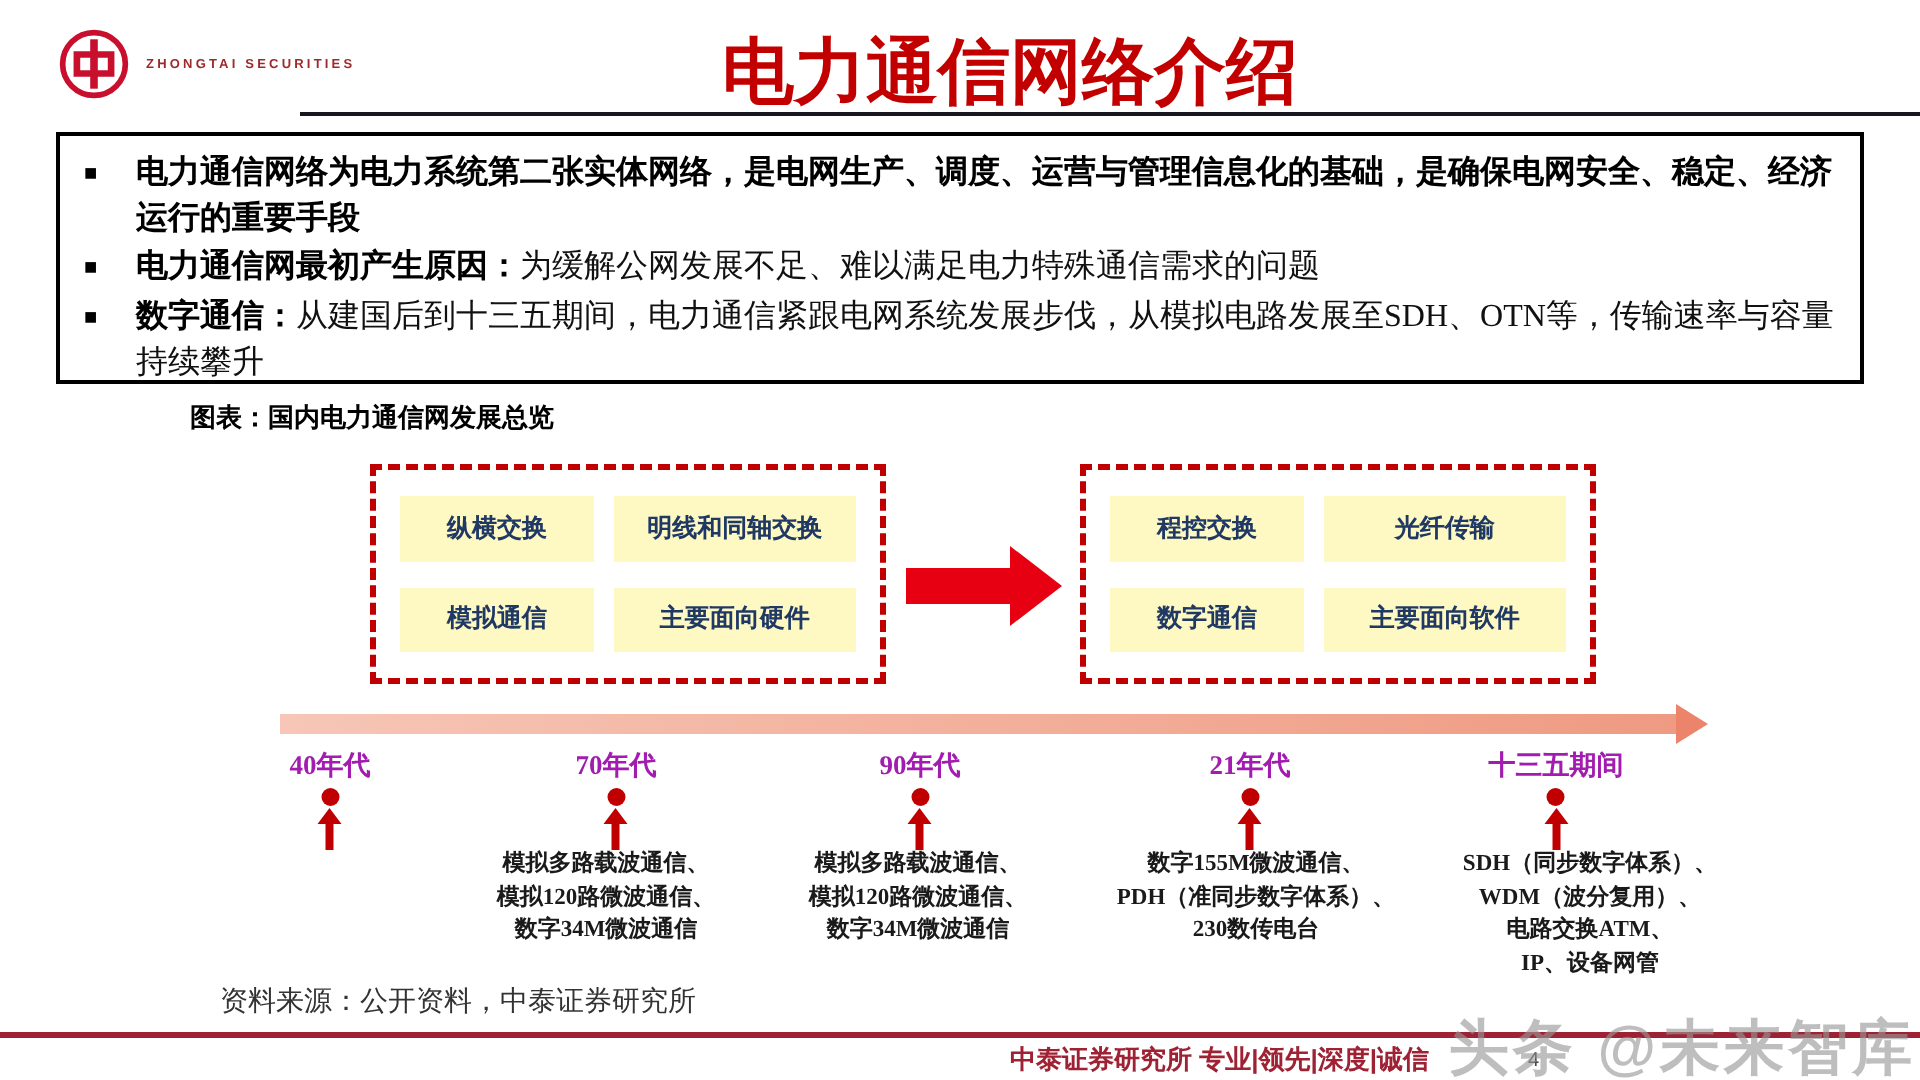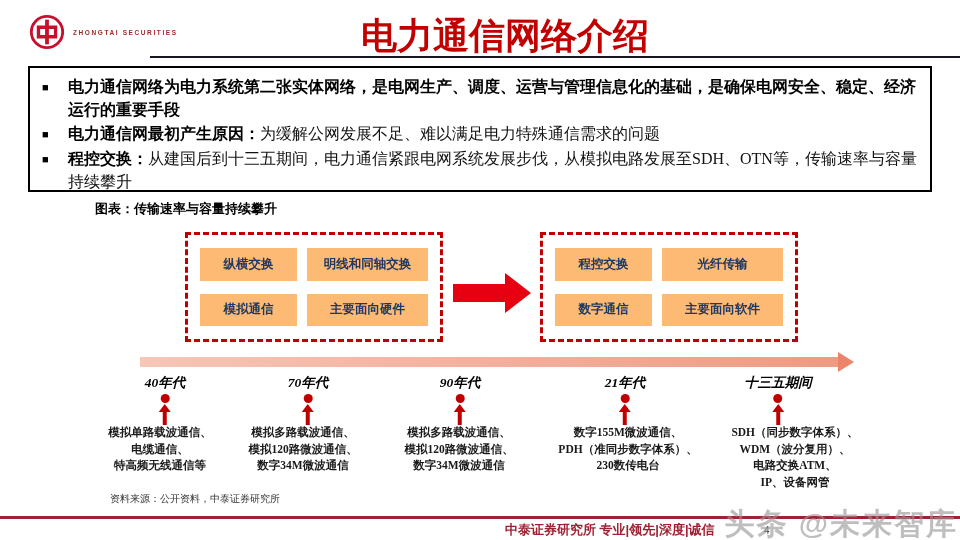--- a/index.html
+++ b/index.html
@@ -27,48 +27,48 @@
   .bullet .rest { font-weight:normal; }
 
   
   .figure-label { position:absolute; left:95px; top:200px; font-size:13px; font-weight:bold; color:#000; }
 
   
   .phase-box { position:absolute; top:232px; width:258px; height:110px; border:3px dashed #c00000;
     display:grid; grid-template-columns:1fr 1.25fr; gap:13px 10px; padding:13px 12px; background:#fff; }
   .phase-box.left  { left:185px; }
   .phase-box.right { left:540px; }
-  .phase-item { background:#fdba74; color:#1f3864; font-weight:bold; font-size:12.5px;
+  .phase-item { background:#fef9c3; color:#1f3864; font-weight:bold; font-size:12.5px;
     display:flex; align-items:center; justify-content:center; text-align:center;
     font-family:"Liberation Serif","DejaVu Serif",serif; }
 
   
   .big-arrow { position:absolute; left:453px; top:273px; width:80px; height:40px; }
   .big-arrow .shaft { position:absolute; left:0; top:11px; width:52px; height:18px; background:#e60012; }
   .big-arrow .head { position:absolute; left:52px; top:0; width:0; height:0;
     border-top:20px solid transparent; border-bottom:20px solid transparent; border-left:26px solid #e60012; }
 
   
   .timeline-bar { position:absolute; left:140px; top:357px; width:700px; height:10px;
     background:linear-gradient(to right,#f6c6b6,#ef9a82); }
   .timeline-head { position:absolute; left:838px; top:352px; width:0; height:0;
     border-top:10px solid transparent; border-bottom:10px solid transparent; border-left:16px solid #ec836b; }
 
   
   .era { position:absolute; top:374px; transform:translateX(-50%); display:flex; flex-direction:column; align-items:center; }
-  .era-label { color:#000000; font-weight:bold; font-size:13.5px; font-family:"Liberation Serif","DejaVu Serif",serif;font-style:italic; }
+  .era-label { color:#a21caf; font-weight:bold; font-size:13.5px; font-family:"Liberation Serif","DejaVu Serif",serif; }
   .era-dot { width:9px; height:9px; border-radius:50%; background:#c00000; margin-top:2px; }
   .era-arrow { margin-top:1px; }
   .era-desc { position:absolute; top:424px; transform:translateX(-50%); text-align:center;
     font-size:11.5px; line-height:1.45; color:#1a1a1a; font-family:"Liberation Serif","DejaVu Serif",serif;
     font-weight:bold; width:190px; }
   .era-desc span { display:block; }
 
   
-  .source-line { position:absolute; left:110px; top:492px; font-size:10px; color:#333;
+  .source-line { position:absolute; left:110px; top:492px; font-size:14px; color:#333;
     font-family:"Liberation Serif","DejaVu Serif",serif; }
   .foot-rule { position:absolute; left:0; right:0; top:516px; height:3px; background:#9e2233; }
   .foot-text { position:absolute; left:505px; top:521px; font-size:13px; font-weight:bold; color:#9e2233; }
   .page-num { position:absolute; left:764px; top:525px; font-size:10px; color:#444; }
   .watermark { position:absolute; right:2px; top:504px; font-size:30px; font-weight:bold;
     color:rgba(150,150,150,0.62); letter-spacing:2px; white-space:nowrap; }
 </style>
 </head>
 <body>
 
@@ -91,25 +91,25 @@
     <div class="bullet">
       <span class="mark">■</span>
       <span class="lead">电力通信网络为电力系统第二张实体网络，是电网生产、调度、运营与管理信息化的基础，是确保电网安全、稳定、经济运行的重要手段</span><span class="rest"></span>
     </div>
     <div class="bullet">
       <span class="mark">■</span>
       <span class="lead">电力通信网最初产生原因：</span><span class="rest">为缓解公网发展不足、难以满足电力特殊通信需求的问题</span>
     </div>
     <div class="bullet">
       <span class="mark">■</span>
-      <span class="lead">程控交换：</span><span class="rest">从建国后到十三五期间，电力通信紧跟电网系统发展步伐，从模拟电路发展至SDH、OTN等，传输速率与容量持续攀升</span>
+      <span class="lead">数字通信：</span><span class="rest">从建国后到十三五期间，电力通信紧跟电网系统发展步伐，从模拟电路发展至SDH、OTN等，传输速率与容量持续攀升</span>
     </div>
   </div>
 
-  <div class="figure-label">图表：传输速率与容量持续攀升</div>
+  <div class="figure-label">图表：国内电力通信网发展总览</div>
 
   <div class="phase-box left">
     <div class="phase-item">纵横交换</div>
     <div class="phase-item">明线和同轴交换</div>
     <div class="phase-item">模拟通信</div>
     <div class="phase-item">主要面向硬件</div>
   </div>
 
   <div class="big-arrow">
     <div class="shaft"></div>
@@ -155,25 +155,20 @@
       </svg>
   </div>
   <div class="era" style="left:778px">
     <span class="era-label">十三五期间</span>
     <span class="era-dot"></span>
     <svg class="era-arrow" width="14" height="21" viewBox="0 0 14 21">
         <polygon points="7,0 13,8 9,8 9,21 5,21 5,8 1,8" fill="#c00000"></polygon>
       </svg>
   </div>
 
-  <div class="era-desc" style="left:160px">
-    <span>模拟单路载波通信、</span>
-    <span>电缆通信、</span>
-    <span>特高频无线通信等</span>
-  </div>
   <div class="era-desc" style="left:303px">
     <span>模拟多路载波通信、</span>
     <span>模拟120路微波通信、</span>
     <span>数字34M微波通信</span>
   </div>
   <div class="era-desc" style="left:459px">
     <span>模拟多路载波通信、</span>
     <span>模拟120路微波通信、</span>
     <span>数字34M微波通信</span>
   </div>

